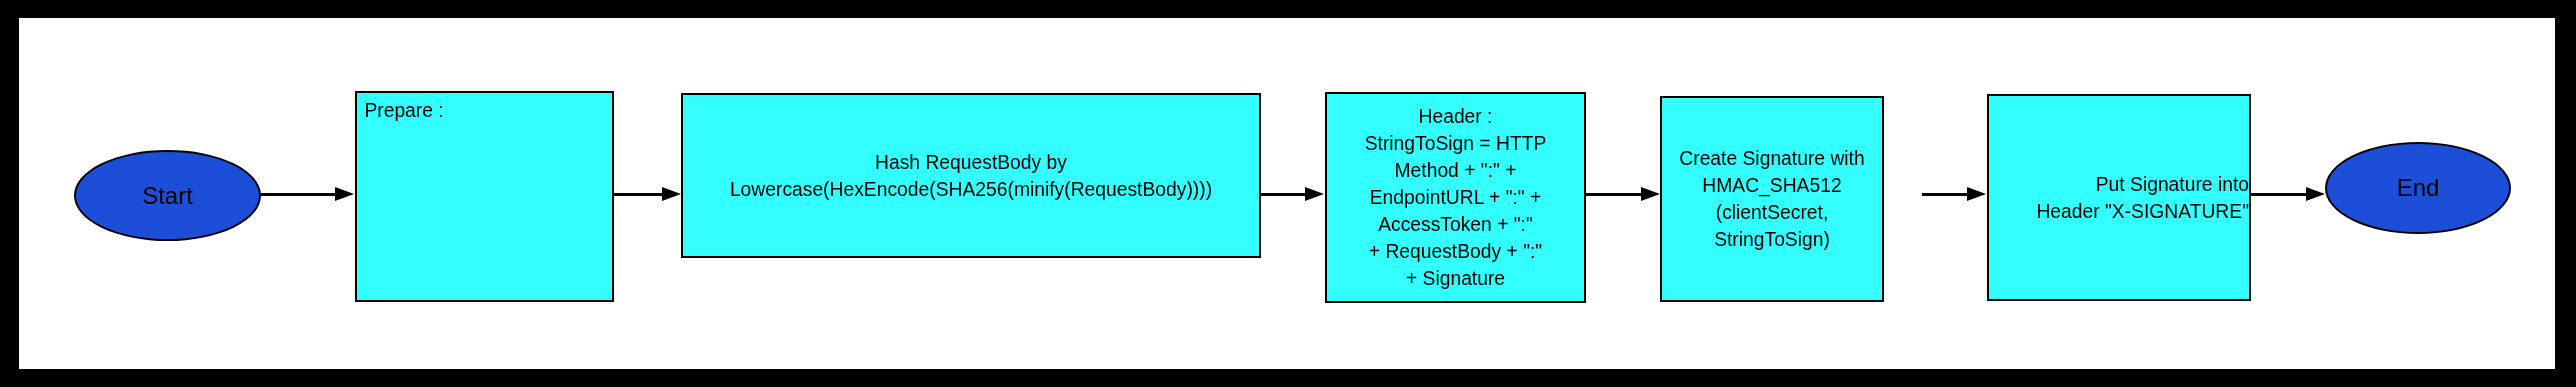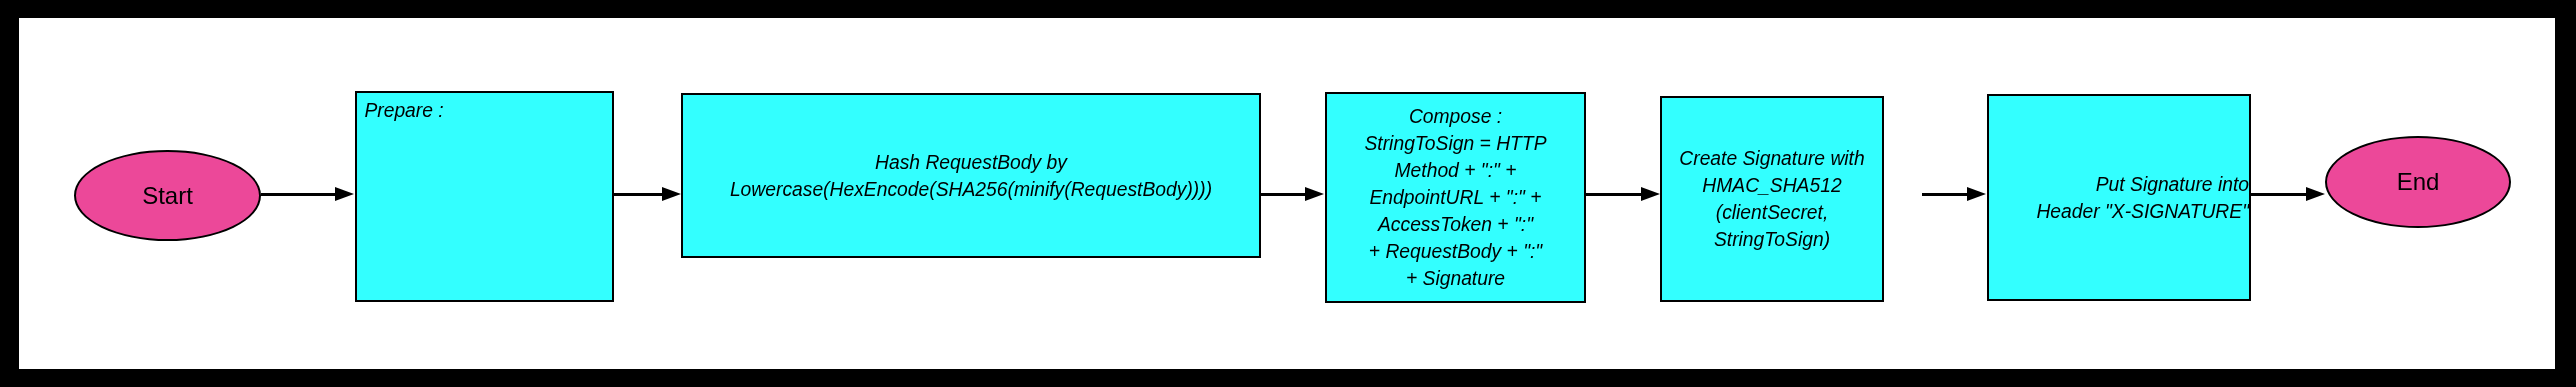--- a/index.html
+++ b/index.html
@@ -36,27 +36,26 @@
     align-items: center;
     justify-content: center;
     text-align: center;
   }
   .process {
     background: #33ffff;
     font-size: 19.3px;
     line-height: 27px;
   }
   .terminator {
-    background: #ec4899;
+    background: #1d4ed8;
     border-radius: 50%;
     font-size: 24px;
   }
   .process .line {
     white-space: nowrap;
-    font-style: italic;
   }
   .prepare {
     align-items: flex-start;
     justify-content: flex-start;
     text-align: left;
     padding: 3.7px 7.4px;
   }
   .prepare-list {
     margin-top: 24px;
     margin-left: 42px;
@@ -98,21 +97,21 @@
   <div class="arrow" style="left:614px; width:48px;"></div>
 
   <div class="node process" style="left:681px; top:93px; width:580px; height:165px;">
     <div class="line">Hash RequestBody by</div>
     <div class="line">Lowercase(HexEncode(SHA256(minify(RequestBody))))</div>
   </div>
 
   <div class="arrow" style="left:1261px; width:44px;"></div>
 
   <div class="node process" style="left:1325px; top:92px; width:261px; height:211px;">
-    <div class="line">Compose :</div>
+    <div class="line">Header :</div>
     <div class="line">StringToSign = HTTP</div>
     <div class="line">Method + ":" +</div>
     <div class="line">EndpointURL + ":" +</div>
     <div class="line">AccessToken + ":"</div>
     <div class="line">+ RequestBody + ":"</div>
     <div class="line">+ Signature</div>
   </div>
 
   <div class="arrow" style="left:1586px; width:55px;"></div>
 
@@ -125,17 +124,17 @@
 
   <div class="arrow" style="left:1922px; width:45px;"></div>
 
   <div class="node process" style="left:1987px; top:94px; width:264px; height:207px;align-items:flex-end;">
     <div class="line">Put Signature into</div>
     <div class="line">Header "X-SIGNATURE"</div>
   </div>
 
   <div class="arrow" style="left:2251px; width:55px;"></div>
 
-  <div class="node terminator" style="left:2325px; top:136px; width:186px; height:92px;">
+  <div class="node terminator" style="left:2325px; top:142px; width:186px; height:92px;">
     <div>End</div>
   </div>
 </div>
 
 
 </body></html>

